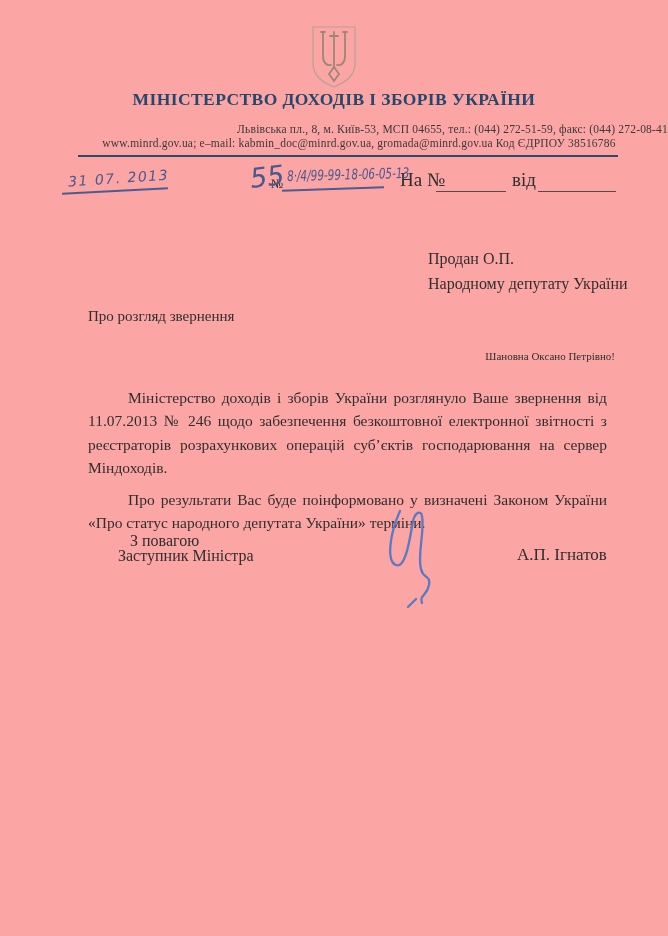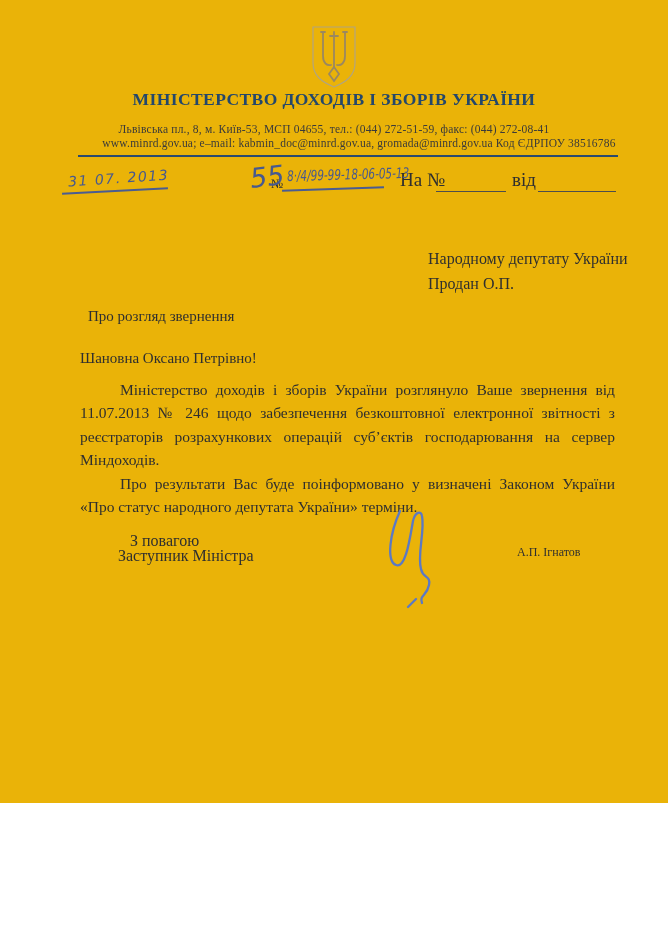--- a/index.html
+++ b/index.html
@@ -1,27 +1,27 @@
 <!DOCTYPE html>
 <html><head>
 <meta charset="utf-8">
 <style>
   html,body { margin:0; padding:0; background:#ffffff; }
   .page {
-    position:relative; width:668px; height:803px; background:#eab308;
+    position:relative; width:668px; height:936px; background:#fca5a5;
     font-family:"Liberation Serif", serif; color:#2f2f2f; overflow:hidden;
   }
   
   .emblem { position:absolute; top:25px; left:50%; transform:translateX(-50%); opacity:.85; }
   .ministry {
     position:absolute; top:89px; left:0; width:100%; text-align:center;
     font-weight:bold; font-size:17.5px; letter-spacing:.4px; color:#24476b;
   }
   .addr { position:absolute; left:0; width:100%; text-align:center; font-size:11.5px; color:#3a3a3a; letter-spacing:.2px; }
-  .addr1 { top:123px; }
+  .addr1 { top:123px;text-align:right; }
   .addr2 { top:137px;padding-left:25px; }
   .rule { position:absolute; top:155px; left:78px; width:540px; height:2px; background:#2b4a6e; }
 
   
   .hw { font-style:italic; color:#47598f; font-family:"DejaVu Sans", sans-serif; }
   .hw-date { position:absolute; left:68px; top:170px; font-size:14px; letter-spacing:1.5px; transform:rotate(-4deg); white-space:nowrap; }
   .hw-date-line { position:absolute; left:62px; top:190px; width:106px; height:2px; background:#4a5c92; transform:rotate(-3deg); }
   .no-sign { position:absolute; left:271px; top:176px; font-size:13px; color:#2f2f2f; z-index:1; }
   .hw-num-prefix { position:absolute; left:250px; top:161px; font-size:27px; transform:rotate(-7deg); z-index:2; }
   .hw-num-rest { position:absolute; left:287px; top:168px; font-size:14.5px; white-space:nowrap;
@@ -30,28 +30,28 @@
   .printed-ref { position:absolute; top:169px; font-size:19px; color:#2f2f2f; }
   .reply-label { left:400px; }
   .from-label { left:512px;text-align:center; }
   .blank-line { position:absolute; top:191px; height:1px; background:#4d4d4d; }
   .blank1 { left:436px; width:70px; }
   .blank2 { left:538px; width:78px; }
 
   
   .addressee { position:absolute; left:428px; top:246px; font-size:16px; line-height:25px; }
   .subject { position:absolute; left:88px; top:308px; font-size:15px; }
-  .salutation { position:absolute; left:80px; top:350px; width:535px; text-align:left; font-size:15px;font-family:Liberation Serif, serif; }
+  .salutation { position:absolute; left:80px; top:350px; width:535px; text-align:right; font-size:11px;font-family:Liberation Serif, serif; }
   .body-text { position:absolute; left:80px; top:378px; width:535px; font-size:15.5px; line-height:23.4px; text-align:justify; }
-  .body-text p { margin:0; text-indent:40px; }
+  .body-text p { margin:8px; text-indent:40px; }
 
   
   .closing { position:absolute; left:130px; top:512px; font-size:16px;margin-top:20px; }
   .position-title { position:absolute; left:90px; top:547px; font-size:16px;margin-left:28px; }
-  .signer-name { position:absolute; left:517px; top:545px; font-size:12px; }
+  .signer-name { position:absolute; left:517px; top:545px; font-size:17px; }
   .signature { position:absolute; left:370px; top:503px; }
 </style>
 </head>
 <body>
 
 <div class="page">
 
   <div class="emblem">
     <svg width="48" height="64" viewBox="0 0 48 64" xmlns="http://www.w3.org/2000/svg">
       <path d="M3 2 H45 V38 C45 51 36 57 24 62 C12 57 3 51 3 38 Z" fill="none" stroke="#a8a294" stroke-width="1.2"></path>
@@ -77,22 +77,22 @@
   <div class="no-sign">№</div>
   <div class="hw hw-num-prefix">55</div>
   <div class="hw hw-num-rest">8·/4/99-99-18-06-05-13</div>
   <div class="hw-num-line"></div>
   <div class="printed-ref reply-label">На №</div>
   <div class="blank-line blank1"></div>
   <div class="printed-ref from-label">від</div>
   <div class="blank-line blank2"></div>
 
   <div class="addressee">
+    <div>Продан О.П.</div>
     <div>Народному депутату України</div>
-    <div>Продан О.П.</div>
   </div>
 
   <div class="subject">Про розгляд звернення</div>
 
   <div class="salutation">Шановна Оксано Петрівно!</div>
 
   <div class="body-text">
     <p>Міністерство доходів і зборів України розглянуло Ваше звернення від 11.07.2013 № 246 щодо забезпечення безкоштовної електронної звітності з реєстраторів розрахункових операцій суб’єктів господарювання на сервер Міндоходів.</p>
     <p>Про результати Вас буде поінформовано у визначені Законом України «Про статус народного депутата України» терміни.</p>
   </div>

